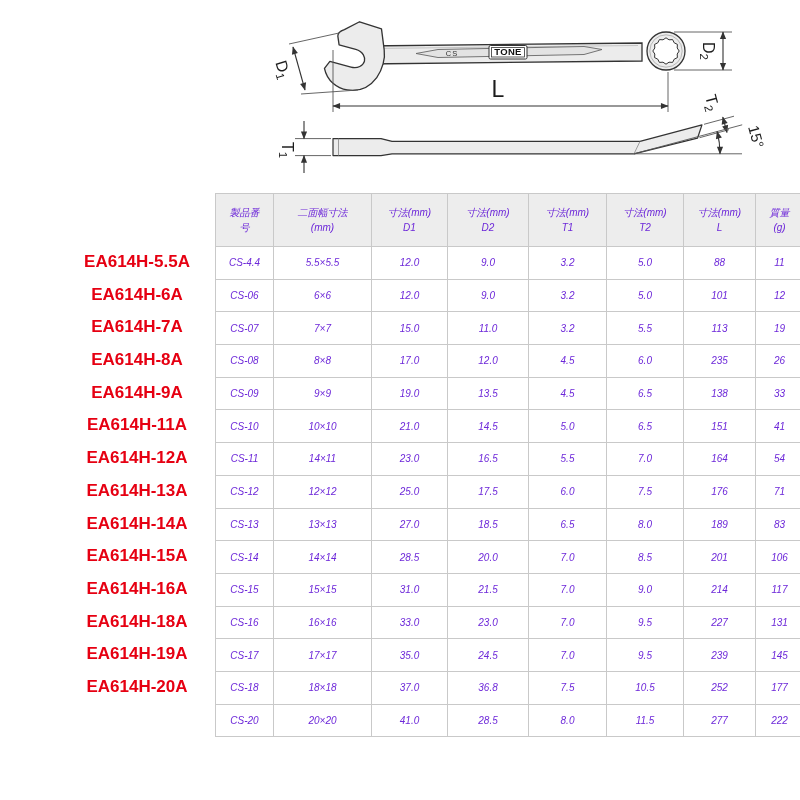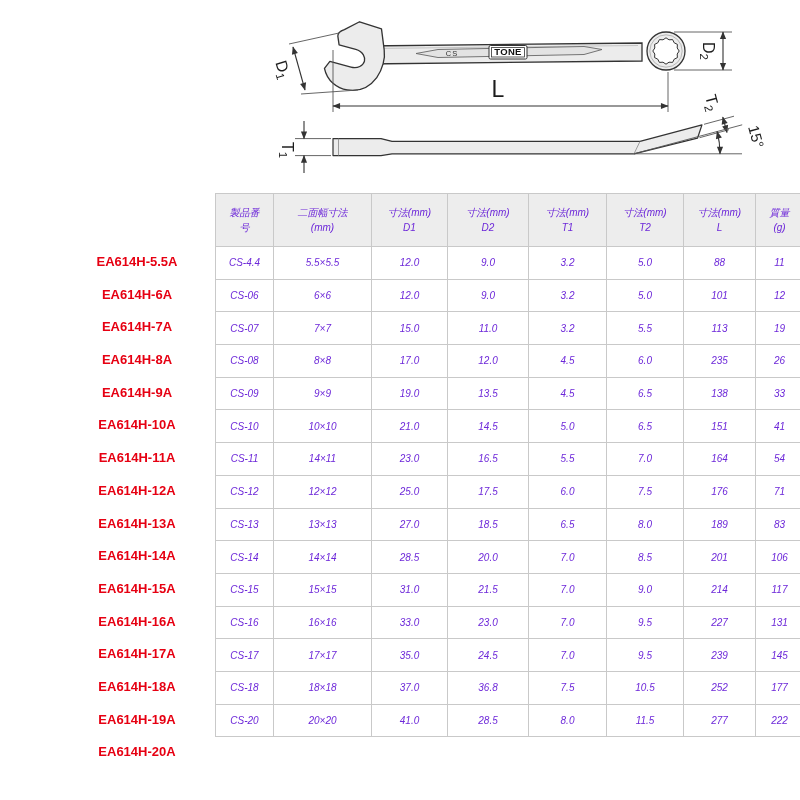--- a/index.html
+++ b/index.html
@@ -8,21 +8,21 @@
   
   .diagram{position:absolute;left:0;top:0;width:800px;height:192px;}
   .dim-text{font-family:"Liberation Sans","DejaVu Sans",sans-serif;font-size:16px;fill:#1c1c1c;}
   .dim-text .sub{font-size:11.5px;}
   .len-text{font-family:"Liberation Sans","DejaVu Sans",sans-serif;font-size:23px;fill:#1c1c1c;}
   .ang-text{font-family:"Liberation Sans","DejaVu Sans",sans-serif;font-size:15px;fill:#1c1c1c;}
   .stamp-text{font-family:"Liberation Sans","DejaVu Sans",sans-serif;font-size:7.5px;fill:#333;letter-spacing:1px;}
   .brand-text{font-family:"Liberation Sans","DejaVu Sans",sans-serif;font-size:9.5px;font-weight:bold;fill:#111;letter-spacing:.3px;}
   
   .codes{position:absolute;left:16px;top:246px;width:146px;text-align:center;}
-  .code{height:32.7px;line-height:32.7px;font-size:13px;font-weight:700;color:#e60012;white-space:nowrap;}
+  .code{height:32.7px;line-height:32.7px;font-size:17px;font-weight:700;color:#e60012;white-space:nowrap;}
   
   table.spec{position:absolute;left:167px;top:193px;width:588px;border-collapse:collapse;
              table-layout:fixed;font-size:10px;color:#6d28d9;background:#fff;font-style:italic;}
   table.spec th,table.spec td{border:1px solid #c9c9c9;text-align:center;vertical-align:middle;padding:0;
              font-weight:400;overflow:hidden;white-space:nowrap;}
   table.spec thead th{background:#ededed;height:52px;line-height:1.55;}
   table.spec tbody td{height:31.7px;}
   .hline{display:block;}
 </style>
 </head>
@@ -116,28 +116,26 @@
     </g>
     <text class="ang-text" transform="translate(703,138) rotate(75)" text-anchor="middle">15°</text>
   </svg>
 
   <div class="codes">
       <div class="code">EA614H-5.5A</div>
       <div class="code">EA614H-6A</div>
       <div class="code">EA614H-7A</div>
       <div class="code">EA614H-8A</div>
       <div class="code">EA614H-9A</div>
-      <div class="code">EA614H-10A</div>
       <div class="code">EA614H-11A</div>
       <div class="code">EA614H-12A</div>
       <div class="code">EA614H-13A</div>
       <div class="code">EA614H-14A</div>
       <div class="code">EA614H-15A</div>
       <div class="code">EA614H-16A</div>
-      <div class="code">EA614H-17A</div>
       <div class="code">EA614H-18A</div>
       <div class="code">EA614H-19A</div>
       <div class="code">EA614H-20A</div>
     </div>
 
   <table class="spec">
     <colgroup>
       <col style="width:58px">
         <col style="width:98px">
         <col style="width:76px">

